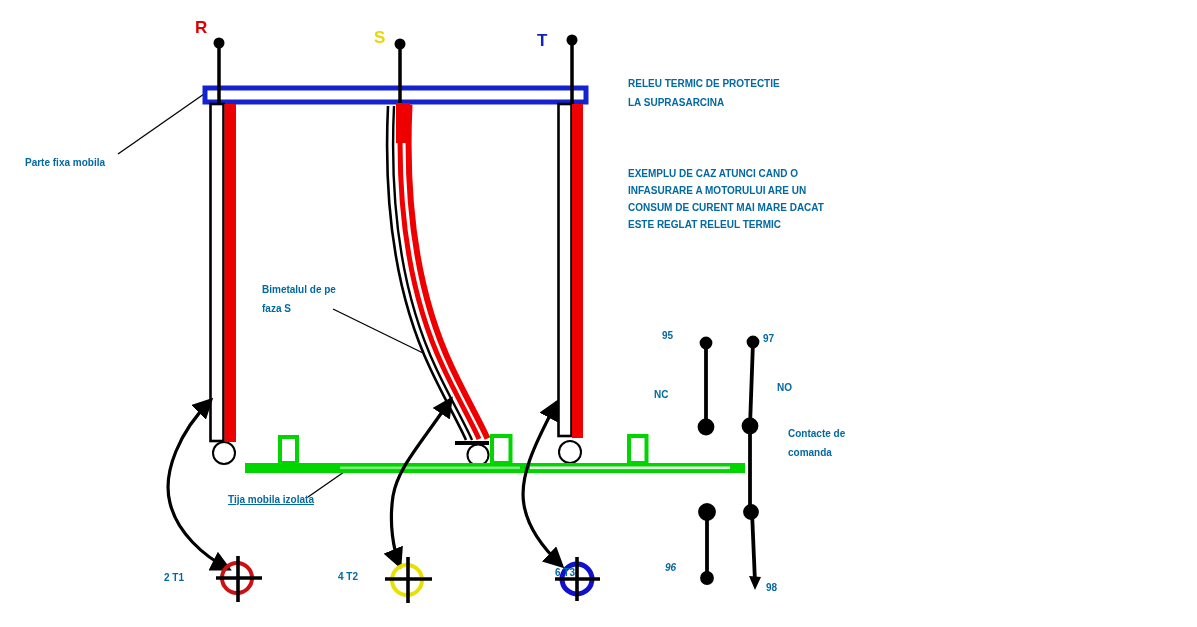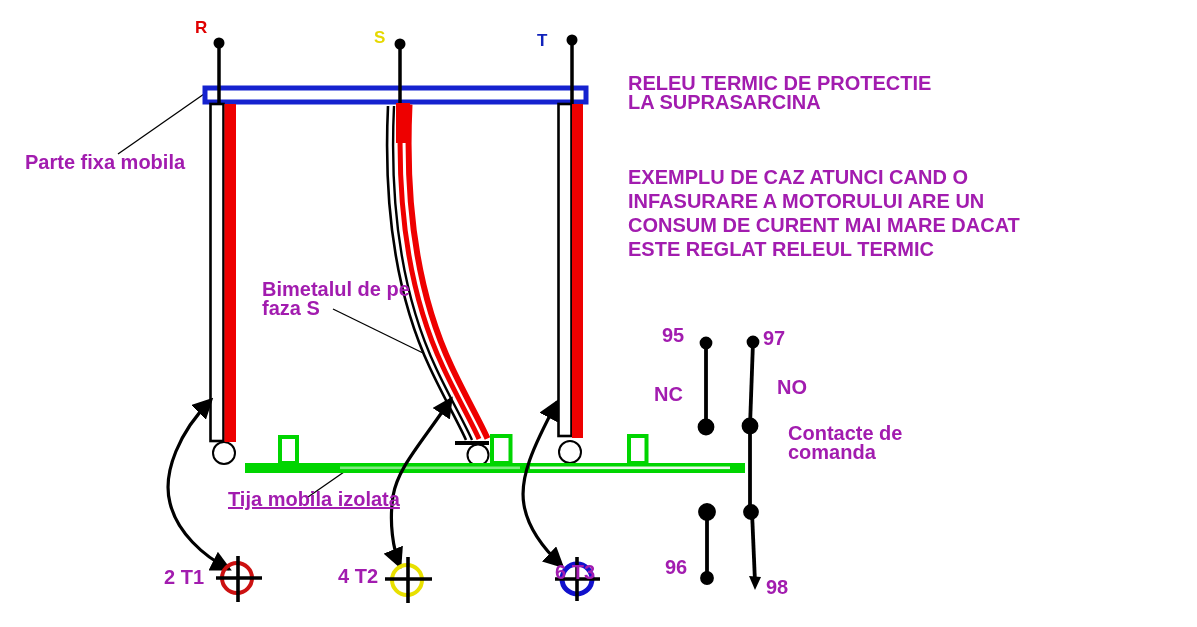--- a/index.html
+++ b/index.html
@@ -1,38 +1,38 @@
 <!DOCTYPE html>
 <html><head>
 <meta charset="utf-8">
 <style>
   html,body{margin:0;padding:0;background:#fff;}
   #stage{
     position:relative;width:1197px;height:627px;background:#ffffff;overflow:hidden;
     font-family:"Liberation Sans","DejaVu Sans",sans-serif;
   }
   .lbl{
-    position:absolute;color:#a21caf;font-weight:bold;font-size:20px;line-height:19px;
+    position:absolute;color:#0369a1;font-weight:bold;font-size:10px;line-height:19px;
     white-space:pre-line;
   }
   .phase{font-size:17px;line-height:17px;}
   #lbl-r{left:195px;top:19px;color:#e00000;}
   #lbl-s{left:374px;top:29px;color:#e6d800;}
   #lbl-t{left:537px;top:32px;color:#1122bb;}
   #lbl-title{left:628px;top:74px;}
-  #lbl-note{left:628px;top:165px;line-height:24px;}
+  #lbl-note{left:628px;top:165px;line-height:17px;}
   #lbl-fixed{left:25px;top:153px;}
   #lbl-bimetal{left:262px;top:280px;}
   #lbl-rod{left:228px;top:490px;text-decoration:underline;}
   #lbl-contacts{left:788px;top:424px;}
   #lbl-95{left:662px;top:326px;}
   #lbl-97{left:763px;top:329px;text-align:right;}
   #lbl-nc{left:654px;top:385px;}
   #lbl-no{left:777px;top:378px;}
-  #lbl-96{left:665px;top:558px;}
+  #lbl-96{left:665px;top:558px;font-style:italic;}
   #lbl-98{left:766px;top:566px;margin-top:12px;}
   #lbl-t1{left:164px;top:568px;}
   #lbl-t2{left:338px;top:567px;}
   #lbl-t3{left:519px;top:563px;margin-left:36px;}
   svg{position:absolute;left:0;top:0;}
 </style>
 </head>
 <body>
 
 <div id="stage">

